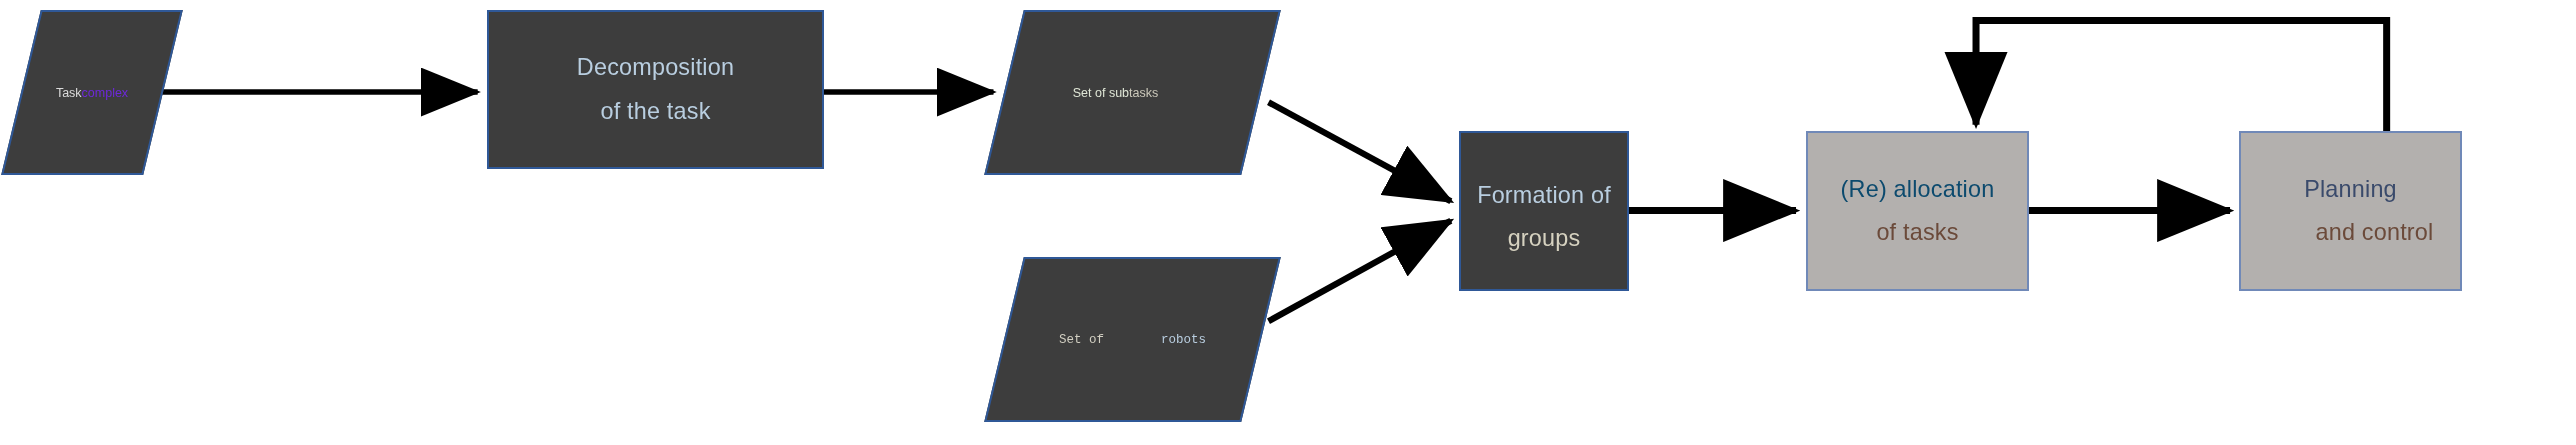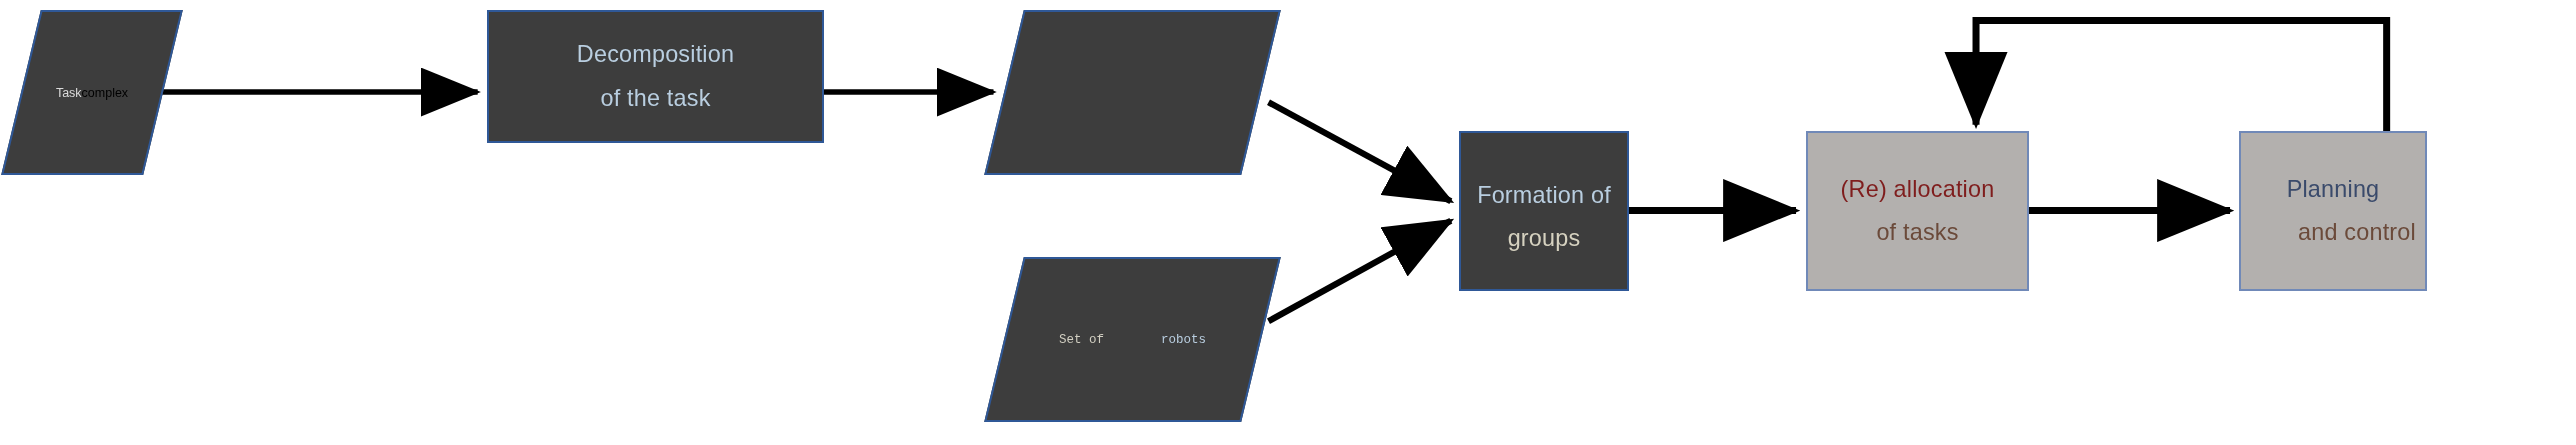--- a/index.html
+++ b/index.html
@@ -107,47 +107,51 @@
 
     <g>
       <path d="M 3063 178 L 3063 26 L 2536 26 L 2536 160" fill="none" stroke="#000" stroke-width="9" marker-end="url(#ah)"></path>
     </g>
   </svg>
 
   <div class="para-shell dark" style="left:21px; top:10px; width:142px; height:165px;">
   </div>
   <div class="para-text" style="left:21px; top:10px; width:142px; height:165px; transform:none;">
     <span class="line l1" style="color:#dcdcdc;">Task</span>
-    <span class="line l2" style="color:#000000;">complex</span>
+    <span class="line l2" style="color:#6d28d9;">complex</span>
   </div>
 
-  <div class="node dark" style="left:487px; top:10px; width:337px; height:133px;">
+  <div class="node dark" style="left:487px; top:10px; width:337px; height:159px;">
     <span class="line l1" style="color:#b9cee0;">Decomposition</span>
     <span class="line l2" style="color:#b9cee0;">of the task</span>
   </div>
 
   <div class="para-shell dark" style="left:1004px; top:10px; width:257px; height:165px;">
+  </div>
+  <div class="para-text" style="left:1004px; top:10px; width:257px; height:165px; transform:none;">
+    <span class="line l1" style="color:#dfe6d6;">Set of sub</span>
+    <span class="line l2" style="color:#ccc9bb; margin-right:34px;">tasks</span>
   </div>
 
   <div class="para-shell dark" style="left:1004px; top:257px; width:257px; height:165px;">
   </div>
   <div class="para-text" style="left:1004px; top:257px; width:257px; height:165px; transform:none;font-family:Liberation Mono, monospace;">
     <span class="line l1" style="color:#d2cfc2; margin-right:37px;">Set of</span>
     <span class="line l2" style="color:#b9cee0; margin-left:20px;">robots</span>
   </div>
 
   <div class="node dark" style="left:1459px; top:131px; width:170px; height:160px;">
     <span class="line l1" style="color:#b9cee0;margin-top:12px;">Formation of</span>
     <span class="line l2" style="color:#d6d2c0;">groups</span>
   </div>
 
   <div class="node light" style="left:1806px; top:131px; width:223px; height:160px;">
-    <span class="line l1" style="color:#7f1d1d;">(Re) allocation</span>
+    <span class="line l1" style="color:#0c4a6e;">(Re) allocation</span>
     <span class="line l2" style="color:#6b4a3a;text-align:center;">of tasks</span>
   </div>
 
-  <div class="node light" style="left:2239px; top:131px; width:188px; height:160px;">
+  <div class="node light" style="left:2239px; top:131px; width:223px; height:160px;">
     <span class="line l1" style="color:#3a4a6b;">Planning</span>
     <span class="line l2" style="color:#6b4a3a;margin-left:48px;">and control</span>
   </div>
 
 </div>
 
 
 </body></html>

